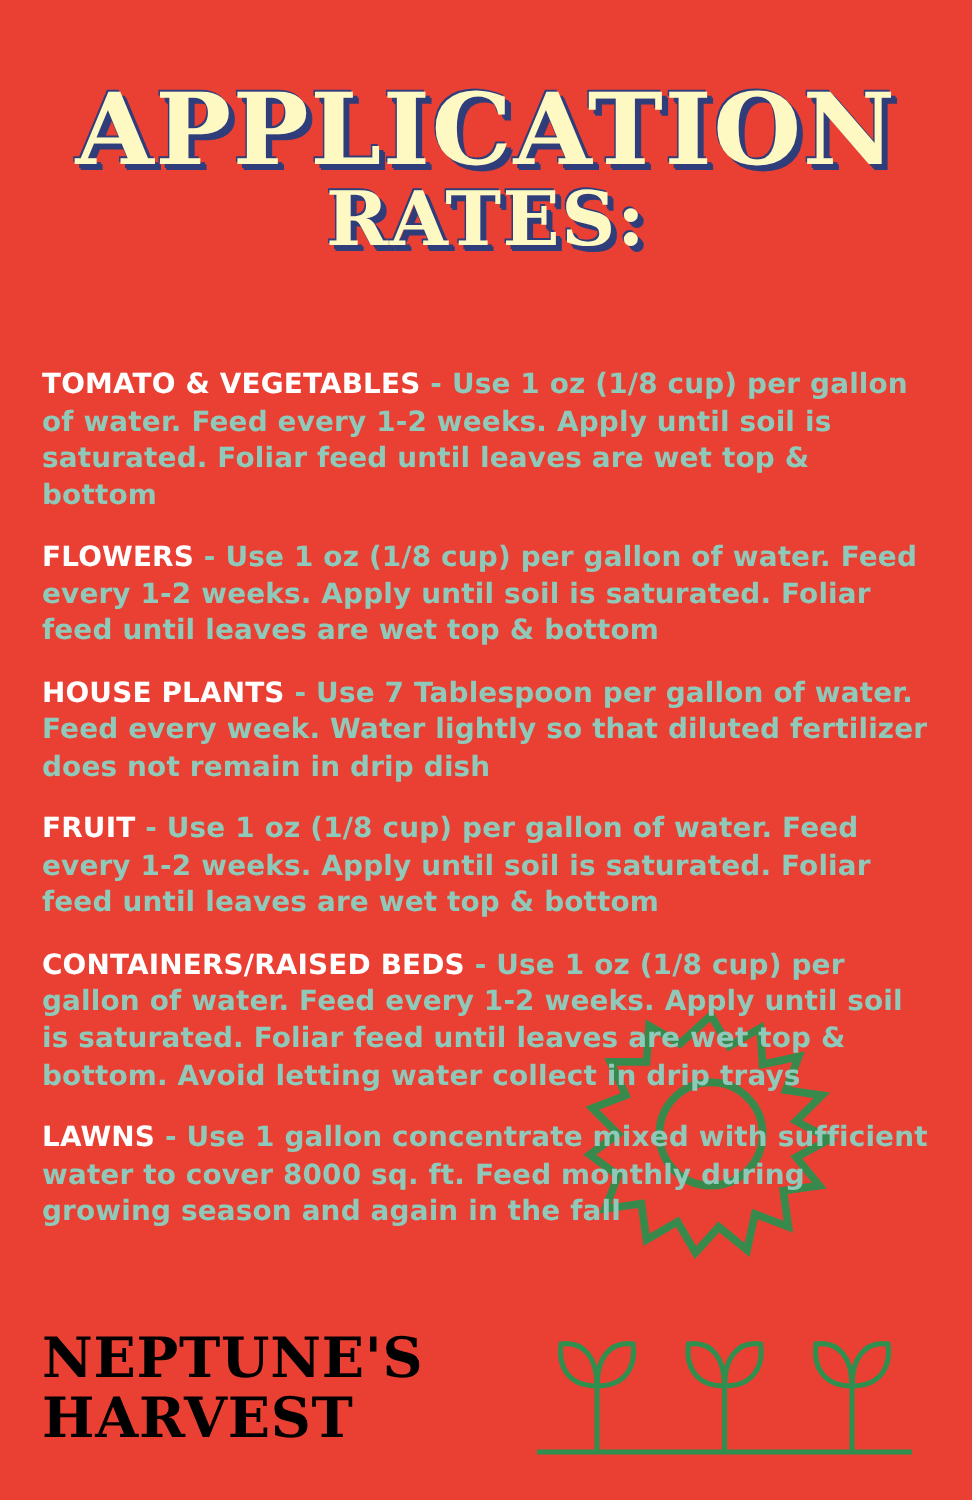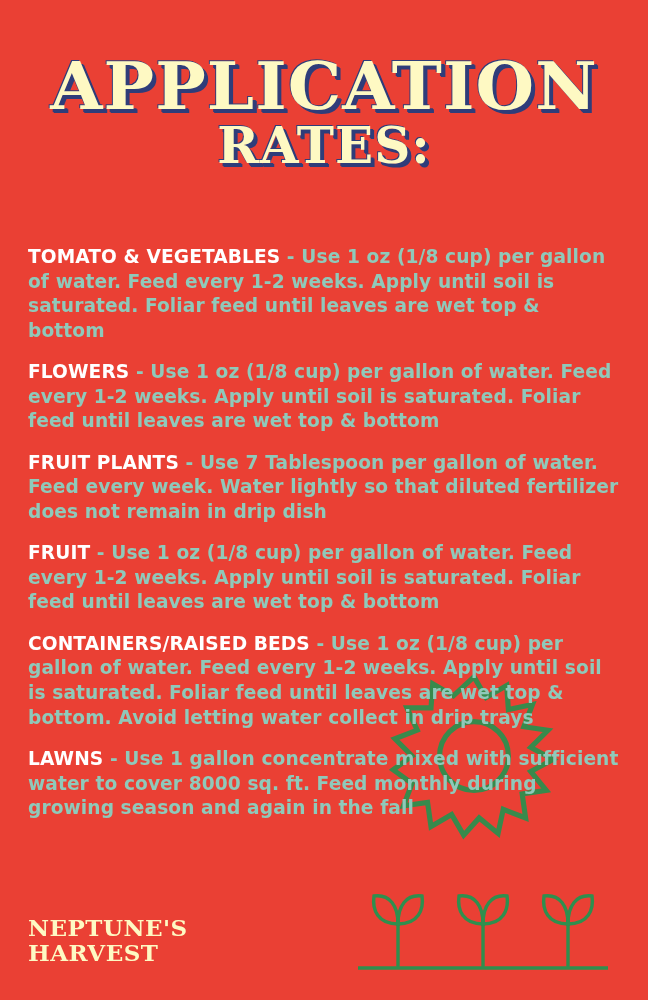--- a/index.html
+++ b/index.html
@@ -104,22 +104,22 @@
   .phone {
     font-size: 22px;
     font-weight: bold;
     color: #ffffff;
     letter-spacing: 0.5px;
     margin-bottom: 14px;
   }
   .brand {
     font-family: "DejaVu Serif", serif;
     font-weight: bold;
-    color: #fef9c3;
-    font-size: 23px;
+    color: #000000;
+    font-size: 37px;
     line-height: 1.08;
     letter-spacing: 0.5px;
   }
   .brand .b2 { display: block; }
 </style>
 </head>
 <body>
 
 <div class="label">
 
@@ -165,21 +165,21 @@
     </div>
 
     <div class="rate-item">
       <p class="rate-text">
         <span class="term">FLOWERS</span><span> - </span><span>Use 1 oz (1/8 cup) per gallon of water. Feed every 1-2 weeks. Apply until soil is saturated. Foliar feed until leaves are wet top &amp; bottom</span>
       </p>
     </div>
 
     <div class="rate-item">
       <p class="rate-text">
-        <span class="term">FRUIT PLANTS</span><span> - </span><span>Use 7 Tablespoon per gallon of water. Feed every week. Water lightly so that diluted fertilizer does not remain in drip dish</span>
+        <span class="term">HOUSE PLANTS</span><span> - </span><span>Use 7 Tablespoon per gallon of water. Feed every week. Water lightly so that diluted fertilizer does not remain in drip dish</span>
       </p>
     </div>
 
     <div class="rate-item">
       <p class="rate-text">
         <span class="term">FRUIT</span><span> - </span><span>Use 1 oz (1/8 cup) per gallon of water. Feed every 1-2 weeks. Apply until soil is saturated. Foliar feed until leaves are wet top &amp; bottom</span>
       </p>
     </div>
 
     <div class="rate-item">

